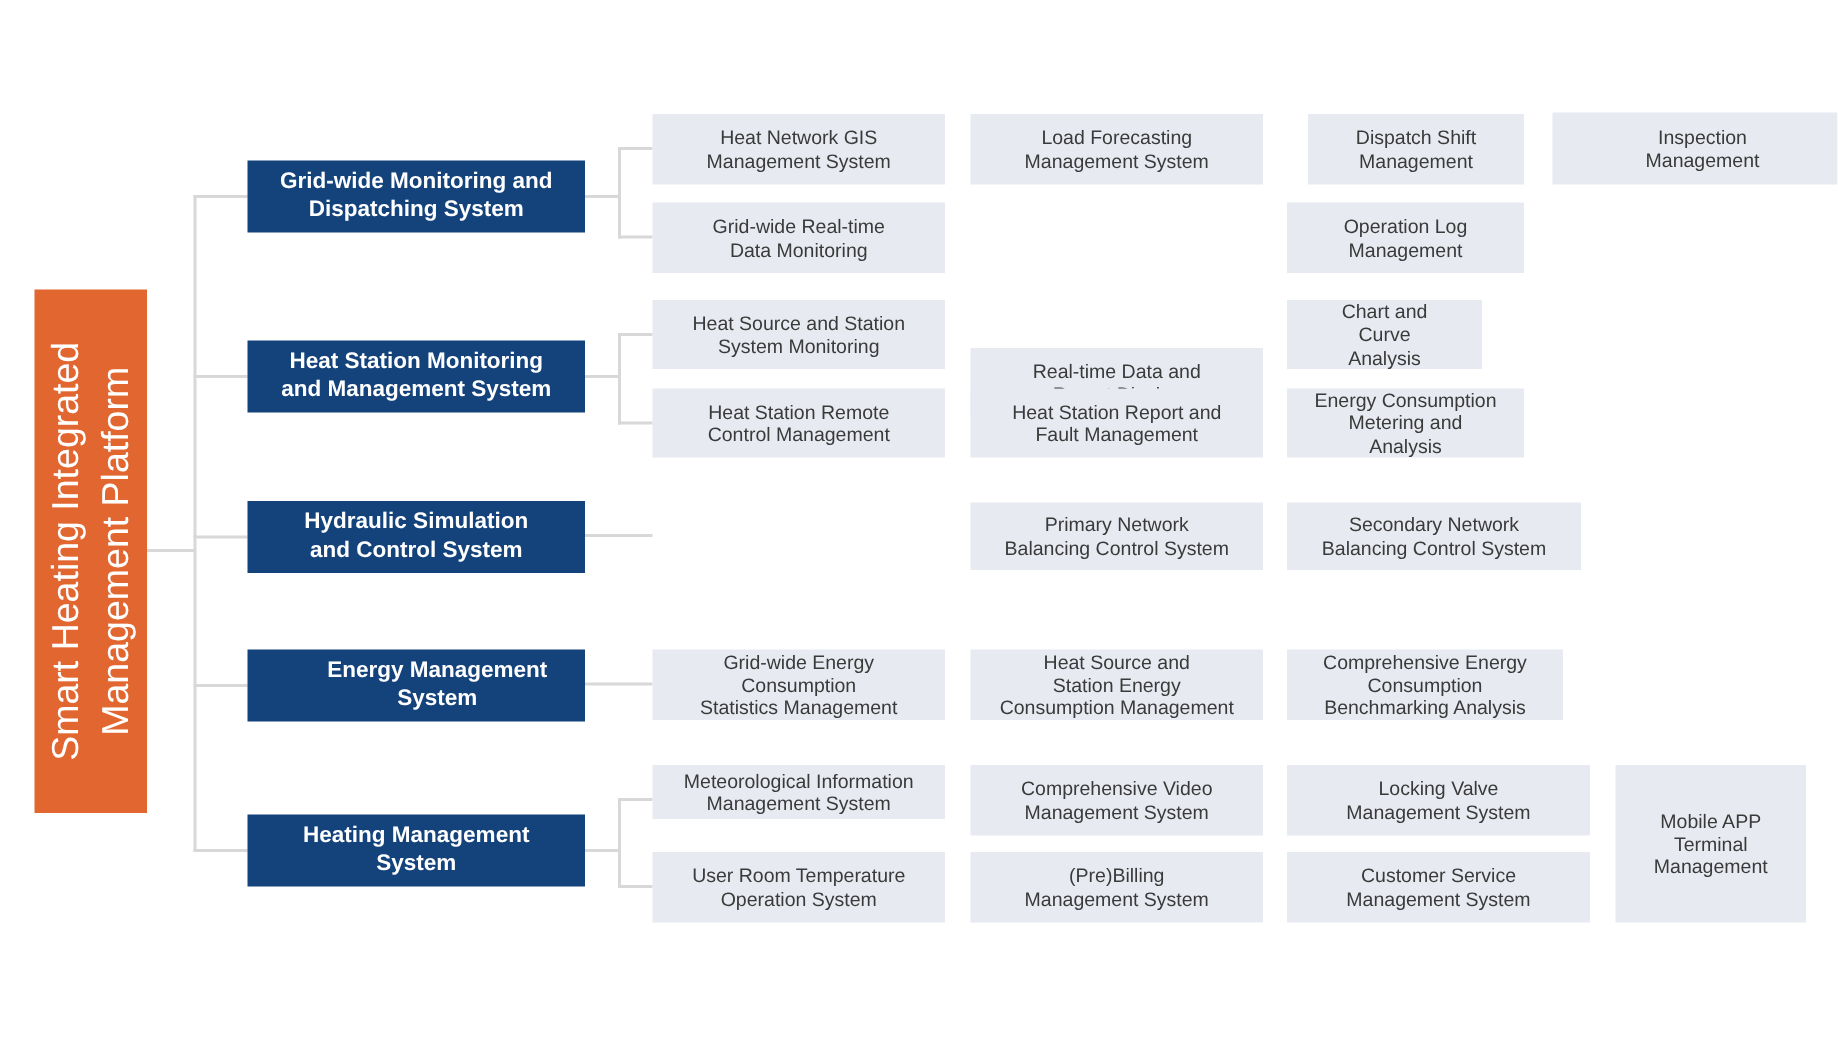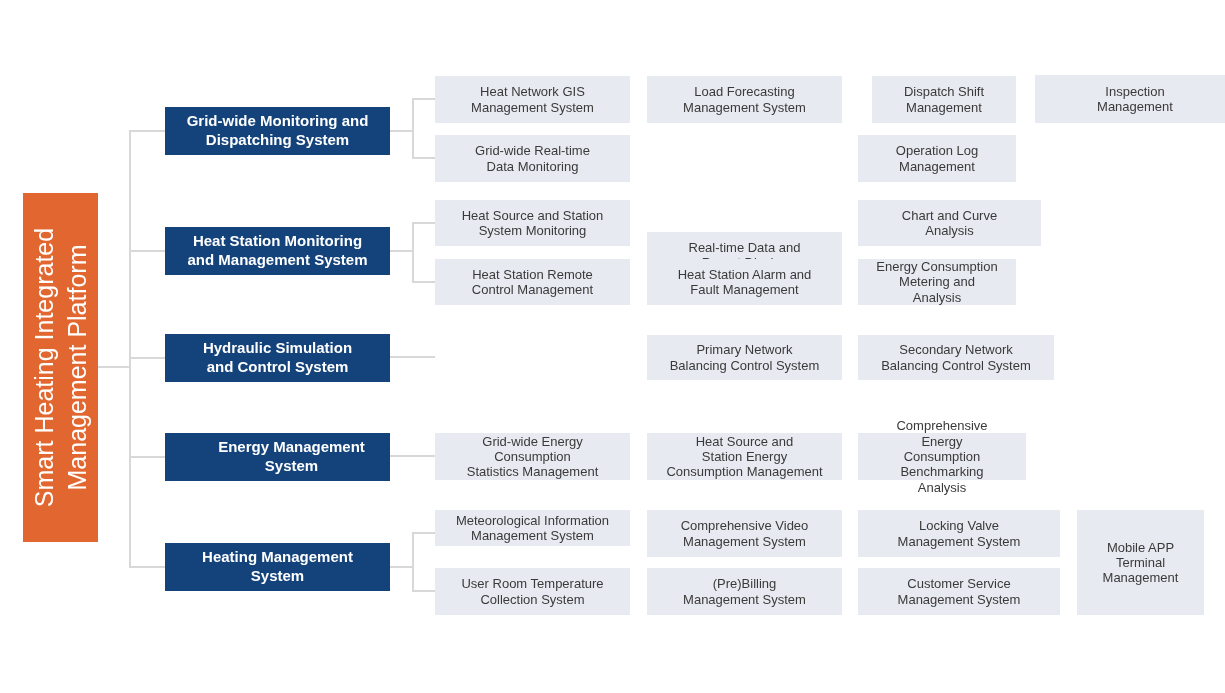--- a/index.html
+++ b/index.html
@@ -77,52 +77,52 @@
 Management</div>
   <div class="box gray-box" style="left:435px;top:135px;width:195px;height:47px;">Grid-wide Real-time
 Data Monitoring</div>
   <div class="box gray-box" style="left:858px;top:135px;width:158px;height:47px;">Operation Log
 Management</div>
 
   <div class="box gray-box" style="left:435px;top:200px;width:195px;height:46px;">Heat Source and Station
 System Monitoring</div>
   <div class="box gray-box" style="left:647px;top:200px;width:195px;height:46px;margin-top:32px;">Real-time Data and
 Report Display</div>
-  <div class="box gray-box" style="left:858px;top:200px;width:183px;height:46px;">Chart and Curve
+  <div class="box gray-box" style="left:858px;top:200px;width:130px;height:46px;">Chart and Curve
 Analysis</div>
   <div class="box gray-box" style="left:435px;top:259px;width:195px;height:46px;">Heat Station Remote
 Control Management</div>
-  <div class="box gray-box" style="left:647px;top:259px;width:195px;height:46px;">Heat Station Alarm and
+  <div class="box gray-box" style="left:647px;top:259px;width:195px;height:46px;">Heat Station Report and
 Fault Management</div>
   <div class="box gray-box" style="left:858px;top:259px;width:158px;height:46px;">Energy Consumption
 Metering and Analysis</div>
 
   <div class="box gray-box" style="left:647px;top:335px;width:195px;height:45px;">Primary Network
 Balancing Control System</div>
   <div class="box gray-box" style="left:858px;top:335px;width:196px;height:45px;">Secondary Network
 Balancing Control System</div>
 
   <div class="box gray-box" style="left:435px;top:433px;width:195px;height:47px;">Grid-wide Energy
 Consumption
 Statistics Management</div>
   <div class="box gray-box" style="left:647px;top:433px;width:195px;height:47px;">Heat Source and
 Station Energy
 Consumption Management</div>
-  <div class="box gray-box" style="left:858px;top:433px;width:168px;height:47px;text-align:center;">Comprehensive Energy
+  <div class="box gray-box" style="left:858px;top:433px;width:184px;height:47px;text-align:center;">Comprehensive Energy
 Consumption
 Benchmarking Analysis</div>
 
   <div class="box gray-box" style="left:435px;top:510px;width:195px;height:36px;">Meteorological Information
 Management System</div>
   <div class="box gray-box" style="left:647px;top:510px;width:195px;height:47px;">Comprehensive Video
 Management System</div>
   <div class="box gray-box" style="left:858px;top:510px;width:202px;height:47px;">Locking Valve
 Management System</div>
   <div class="box gray-box" style="left:435px;top:568px;width:195px;height:47px;">User Room Temperature
-Collection System</div>
+Operation System</div>
   <div class="box gray-box" style="left:647px;top:568px;width:195px;height:47px;">(Pre)Billing
 Management System</div>
   <div class="box gray-box" style="left:858px;top:568px;width:202px;height:47px;">Customer Service
 Management System</div>
   <div class="box gray-box" style="left:1077px;top:510px;width:127px;height:105px;">Mobile APP
 Terminal
 Management</div>
 
 </div>
 

